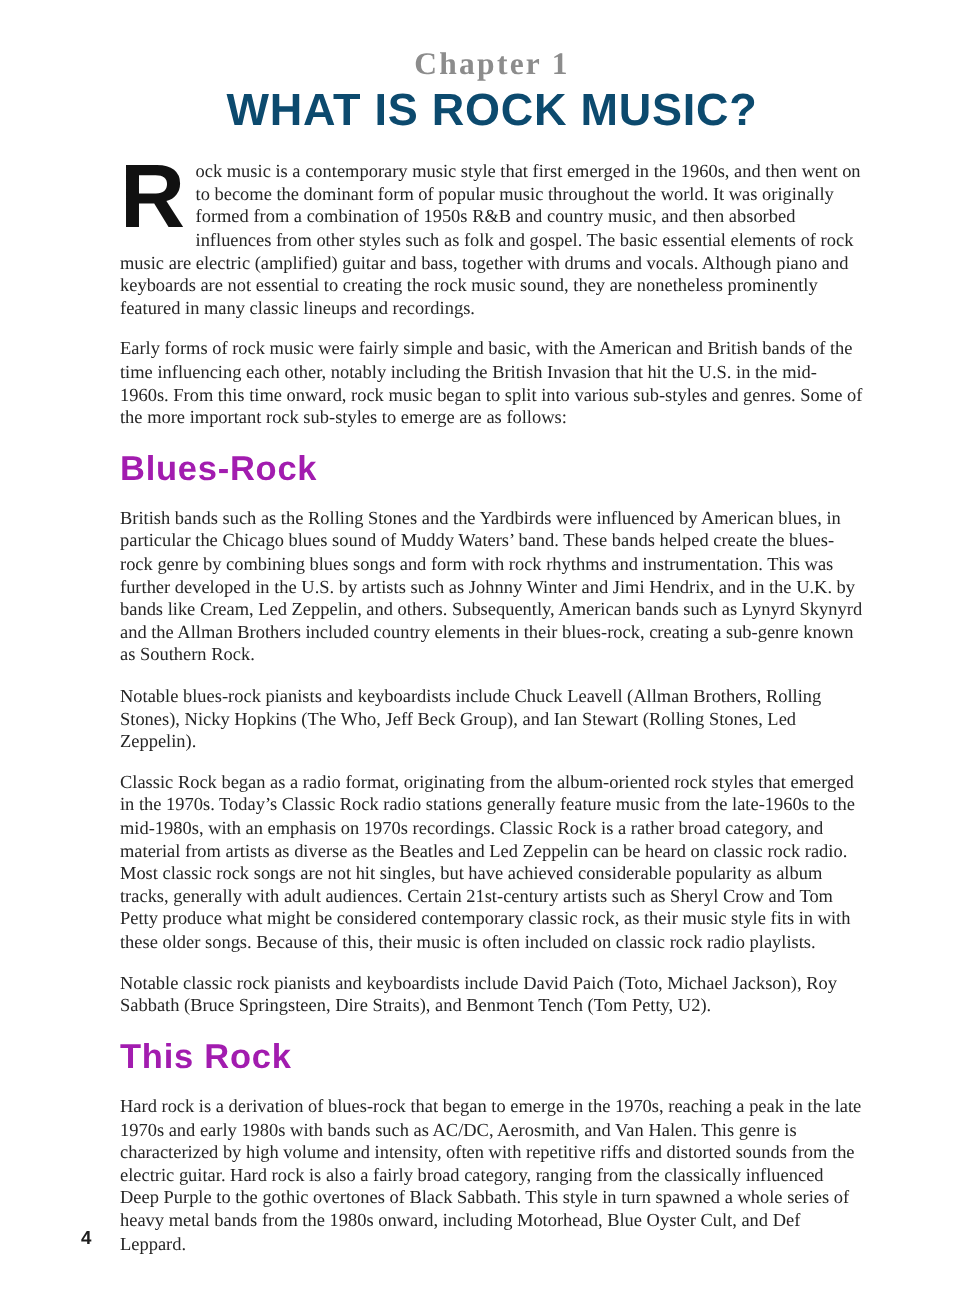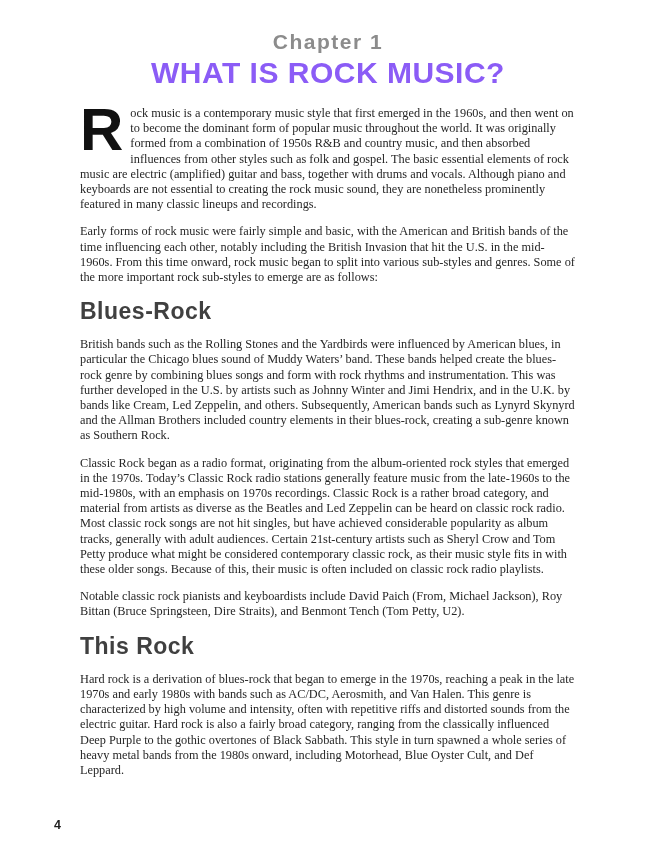--- a/index.html
+++ b/index.html
@@ -13,34 +13,34 @@
     height: 864px;
     background: #ffffff;
     box-sizing: border-box;
     padding: 30px 72px 0 80px;
     overflow: hidden;
     color: #262626;
     font-family: "Liberation Serif", serif;
   }
   .chapter-label {
     text-align: center;
-    font-family: Liberation Sans, sans-serif;
+    font-family: Liberation Serif, serif;
     font-weight: bold;
     font-size: 21px;
     letter-spacing: 1.5px;
     color: #8c8c8c;
     margin: 0 0 2px 0;
   }
   .page-title {
     text-align: center;
     font-family: "Liberation Sans", sans-serif;
     font-weight: bold;
     font-size: 30px;
     letter-spacing: 0.5px;
-    color: #8b5cf6;
+    color: #0c4a6e;
     margin: 0 0 16px 0;
   }
   .body-para {
     font-size: 12.3px;
     line-height: 15.2px;
     text-align: left;
     margin: 12px 0 10px 0;
   }
   .intro-para {
     font-size: 12.3px;
@@ -56,21 +56,21 @@
     line-height: 45px;
     height: 45px;
     margin: 1px 7px 0 0;
     color: #111111;
   }
   .section-heading {
     font-family: "Liberation Sans", sans-serif;
     font-weight: bold;
     font-size: 23px;
     letter-spacing: 0.5px;
-    color: #404040;
+    color: #a21caf;
     margin: 13px 0 7px 0;
     clear: both;
   }
   .page-number {
     position: absolute;
     left: 54px;
     bottom: 32px;
     font-family: "Liberation Sans", sans-serif;
     font-weight: bold;
     font-size: 12.5px;
@@ -87,23 +87,24 @@
   <h1 class="page-title">WHAT IS ROCK MUSIC?</h1>
 
   <div class="content">
 
     <p class="intro-para"><span class="dropcap">R</span><span>ock music is a contemporary music style that first emerged in the 1960s, and then went on to become the dominant form of popular music throughout the world. It was originally formed from a combination of 1950s R&amp;B and country music, and then absorbed influences from other styles such as folk and gospel. The basic essential elements of rock music are electric (amplified) guitar and bass, together with drums and vocals. Although piano and keyboards are not essential to creating the rock music sound, they are nonetheless prominently featured in many classic lineups and recordings.</span></p>
 
     <p class="body-para">Early forms of rock music were fairly simple and basic, with the American and British bands of the time influencing each other, notably including the British Invasion that hit the U.S. in the mid-1960s. From this time onward, rock music began to split into various sub-styles and genres. Some of the more important rock sub-styles to emerge are as follows:</p>
 
     <h2 class="section-heading">Blues-Rock</h2>
     <p class="body-para">British bands such as the Rolling Stones and the Yardbirds were influenced by American blues, in particular the Chicago blues sound of Muddy Waters’ band. These bands helped create the blues-rock genre by combining blues songs and form with rock rhythms and instrumentation. This was further developed in the U.S. by artists such as Johnny Winter and Jimi Hendrix, and in the U.K. by bands like Cream, Led Zeppelin, and others. Subsequently, American bands such as Lynyrd Skynyrd and the Allman Brothers included country elements in their blues-rock, creating a sub-genre known as Southern Rock.</p>
+    <p class="body-para">Notable blues-rock pianists and keyboardists include Chuck Leavell (Allman Brothers, Rolling Stones), Nicky Hopkins (The Who, Jeff Beck Group), and Ian Stewart (Rolling Stones, Led Zeppelin).</p>
 
     <p class="body-para">Classic Rock began as a radio format, originating from the album-oriented rock styles that emerged in the 1970s. Today’s Classic Rock radio stations generally feature music from the late-1960s to the mid-1980s, with an emphasis on 1970s recordings. Classic Rock is a rather broad category, and material from artists as diverse as the Beatles and Led Zeppelin can be heard on classic rock radio. Most classic rock songs are not hit singles, but have achieved considerable popularity as album tracks, generally with adult audiences. Certain 21st-century artists such as Sheryl Crow and Tom Petty produce what might be considered contemporary classic rock, as their music style fits in with these older songs. Because of this, their music is often included on classic rock radio playlists.</p>
-    <p class="body-para">Notable classic rock pianists and keyboardists include David Paich (From, Michael Jackson), Roy Bittan (Bruce Springsteen, Dire Straits), and Benmont Tench (Tom Petty, U2).</p>
+    <p class="body-para">Notable classic rock pianists and keyboardists include David Paich (Toto, Michael Jackson), Roy Sabbath (Bruce Springsteen, Dire Straits), and Benmont Tench (Tom Petty, U2).</p>
 
     <h2 class="section-heading">This Rock</h2>
     <p class="body-para">Hard rock is a derivation of blues-rock that began to emerge in the 1970s, reaching a peak in the late 1970s and early 1980s with bands such as AC/DC, Aerosmith, and Van Halen. This genre is characterized by high volume and intensity, often with repetitive riffs and distorted sounds from the electric guitar. Hard rock is also a fairly broad category, ranging from the classically influenced Deep Purple to the gothic overtones of Black Sabbath. This style in turn spawned a whole series of heavy metal bands from the 1980s onward, including Motorhead, Blue Oyster Cult, and Def Leppard.</p>
 
   </div>
 
   <div class="page-number">4</div>
 
 </div>
 

